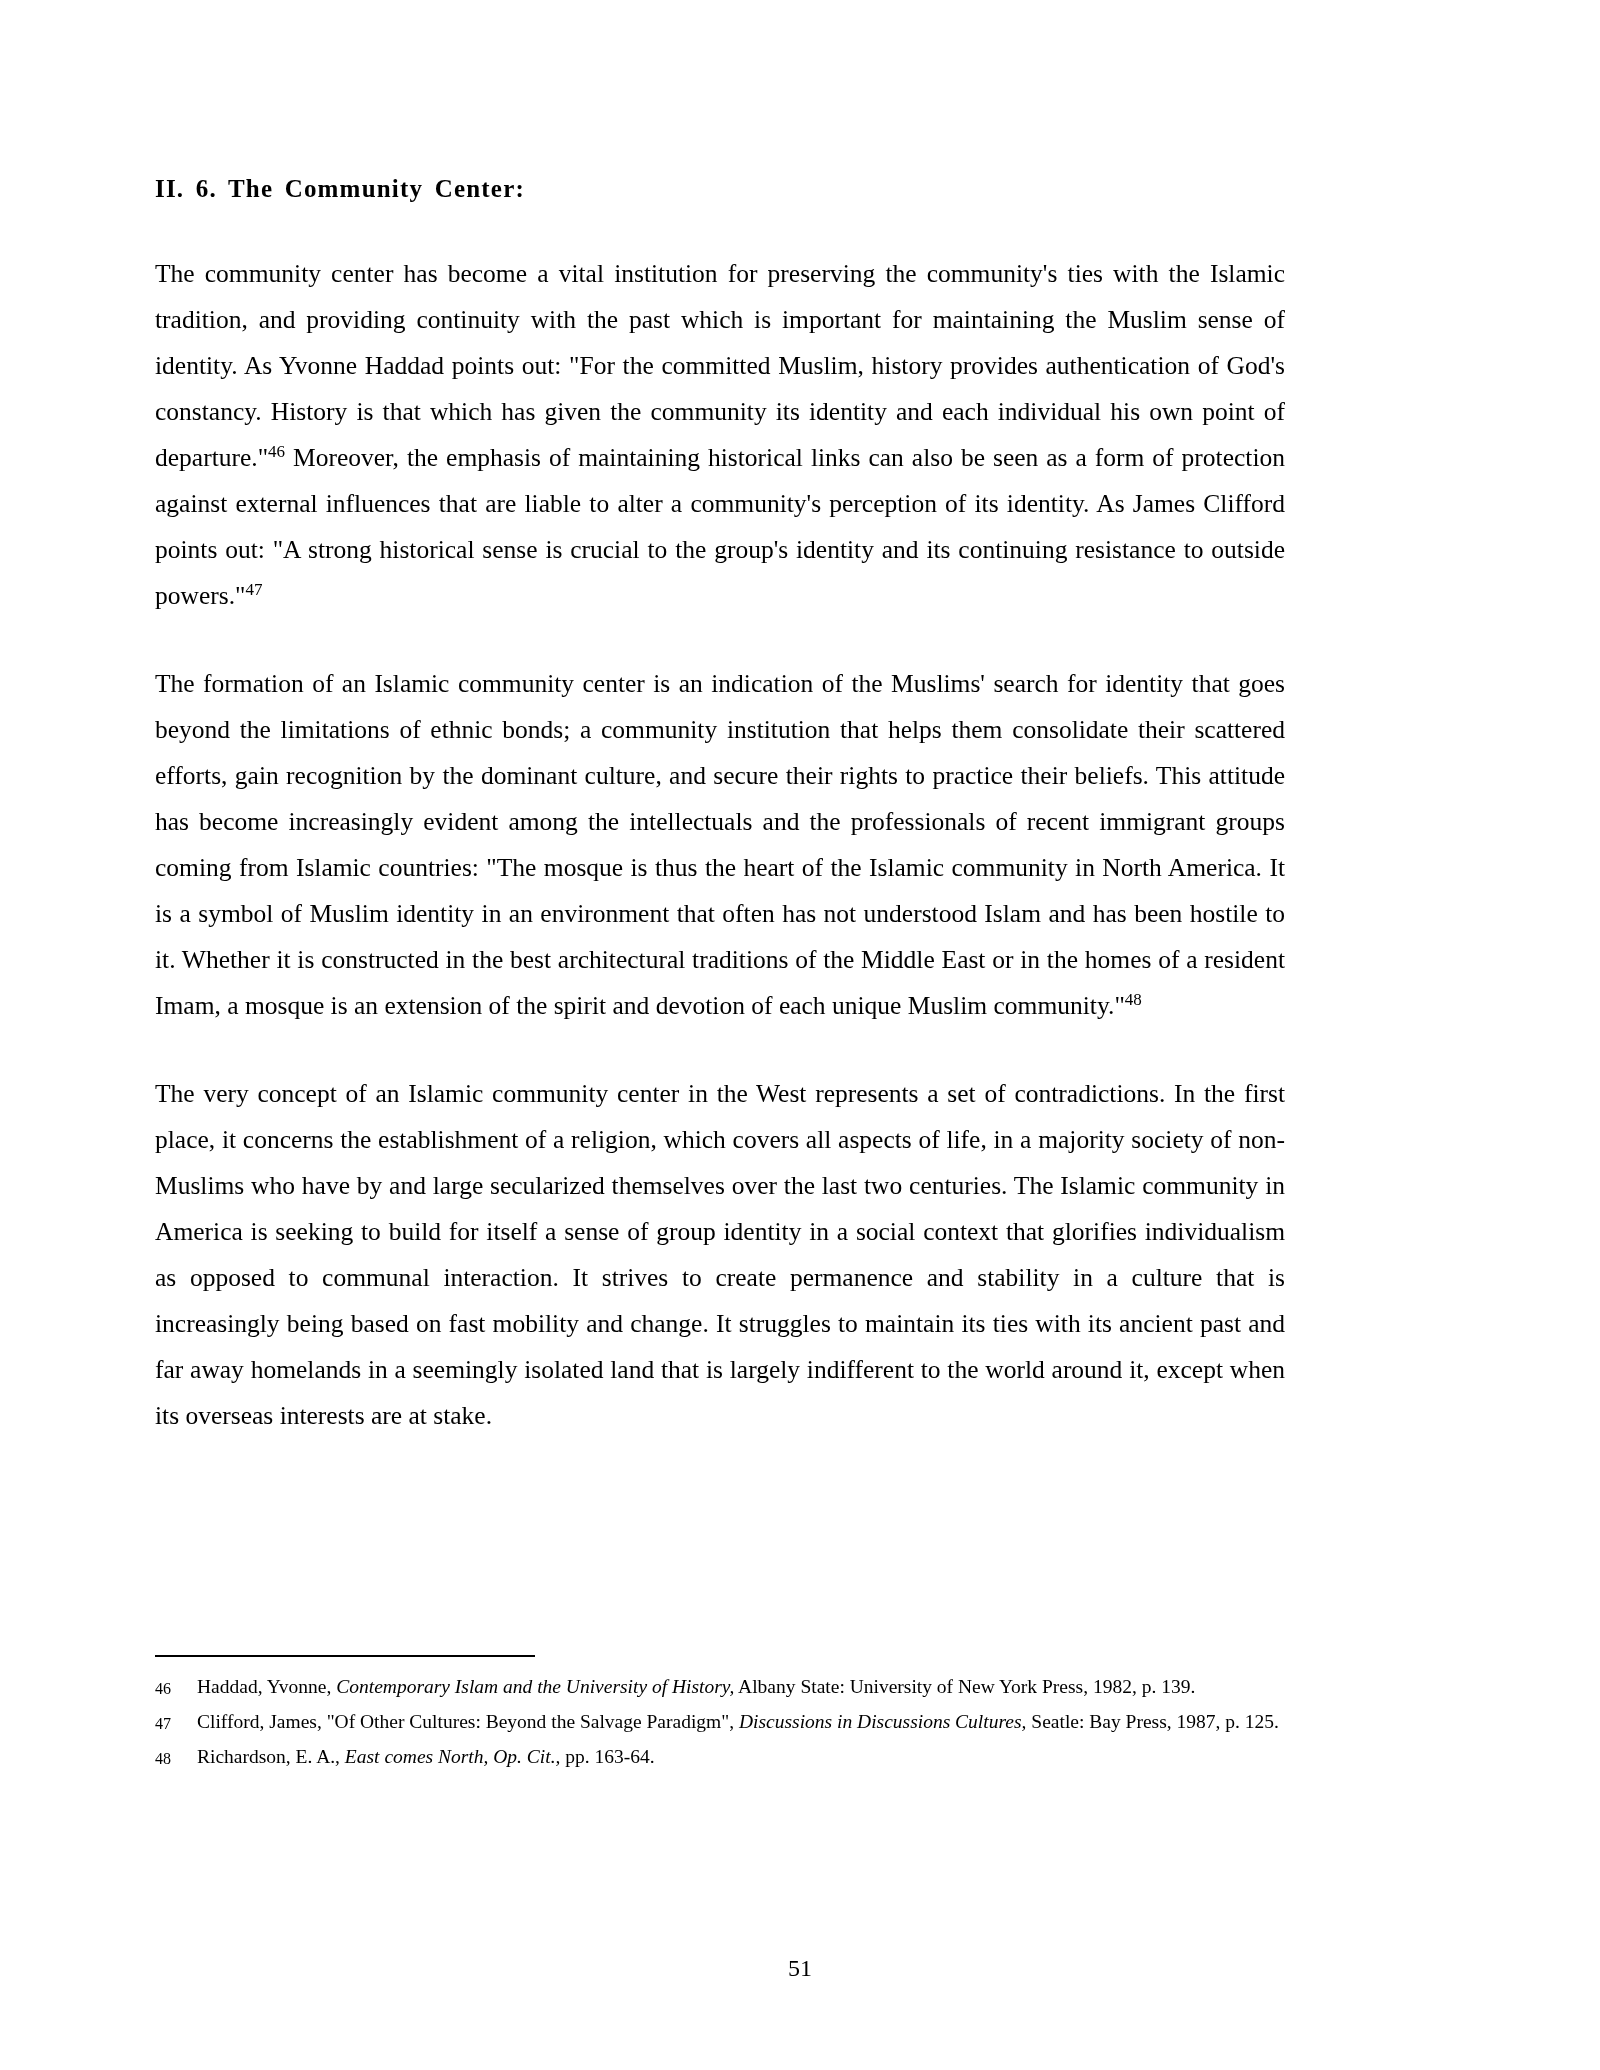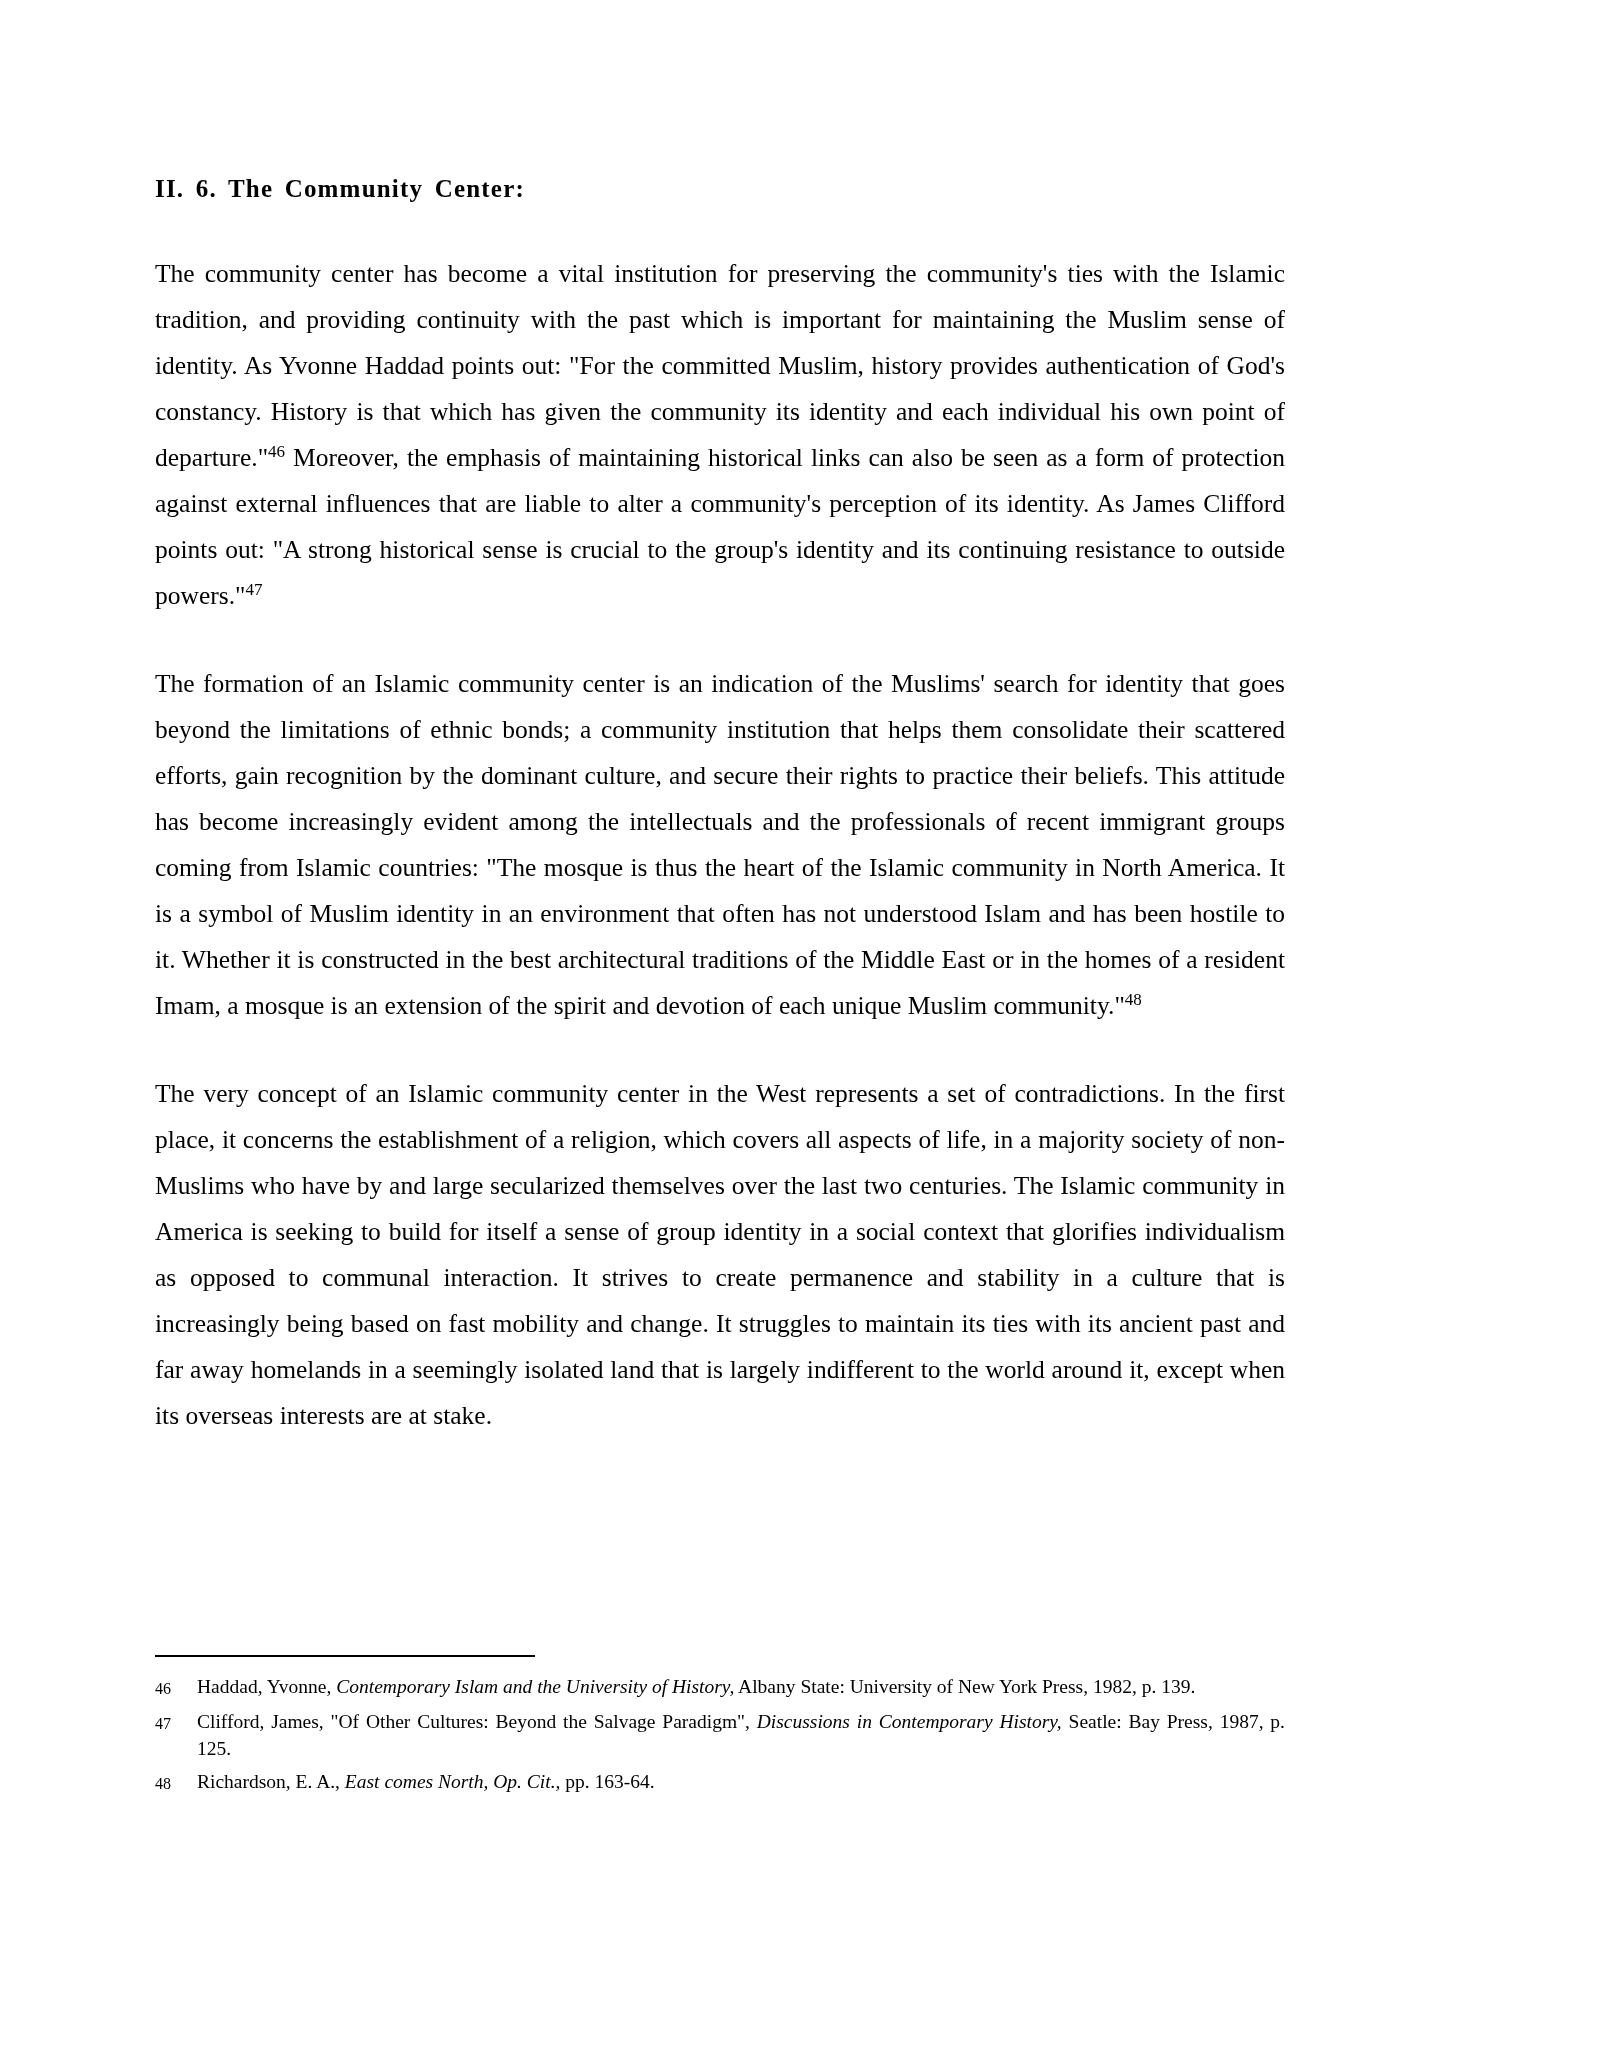--- a/index.html
+++ b/index.html
@@ -108,23 +108,24 @@
 
   <div class="footnote-area">
     <div class="fn-rule"></div>
     <div id="footnotes">
         <div class="fn-item">
           <div class="fn-num">46</div>
           <div class="fn-text">Haddad, Yvonne, <i>Contemporary Islam and the University of History,</i> Albany State: University of New York Press, 1982, p. 139.</div>
         </div>
         <div class="fn-item">
           <div class="fn-num">47</div>
-          <div class="fn-text">Clifford, James, "Of Other Cultures: Beyond the Salvage Paradigm", <i>Discussions in Contemporary History,</i> Seatle: Bay Press, 1987, p. 125.</div>
+          <div class="fn-text">Clifford, James, "Of Other Cultures: Beyond the Salvage Paradigm", <i>Discussions in Discussions Cultures,</i> Seatle: Bay Press, 1987, p. 125.</div>
         </div>
         <div class="fn-item">
           <div class="fn-num">48</div>
           <div class="fn-text">Richardson, E. A., <i>East comes North, Op. Cit.,</i> pp. 163-64.</div>
         </div>
       </div>
   </div>
 
+  <div class="page-number">51</div>
 
 </div>
 
 </body></html>

